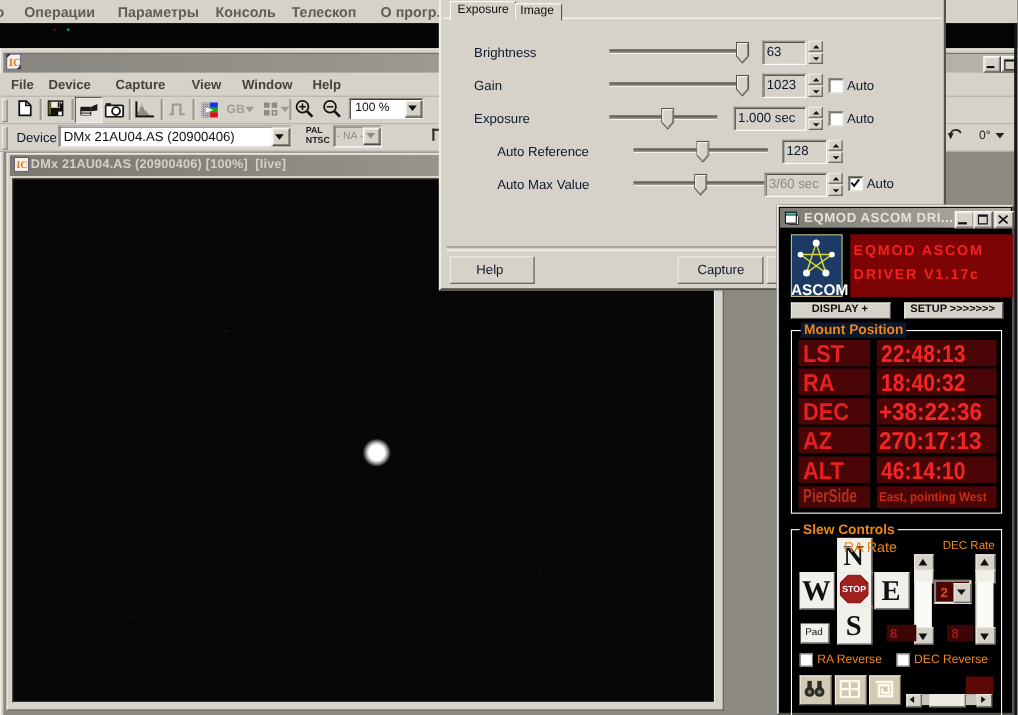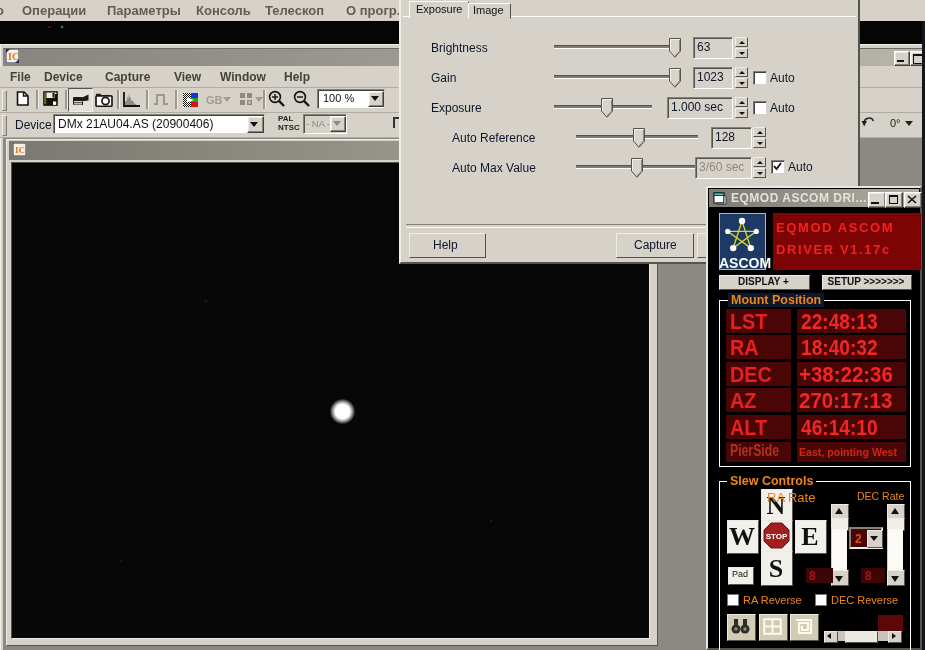--- a/index.html
+++ b/index.html
@@ -175,20 +175,21 @@
 <div class="abs" style="left:905px;top:121px;border:4px solid transparent;border-top:5px solid #222;border-bottom:none;"></div>
 
 <div class="abs" style="left:3px;top:138px;width:922px;height:512px;background:#8b8981;"></div>
 
 <div class="abs" style="left:6px;top:139px;width:650px;height:505px;background:#d6d2ca;border:1px solid;border-color:#eceae4 #55534d #55534d #eceae4;"></div>
 <div class="abs" style="left:9px;top:141px;width:644px;height:19px;background:linear-gradient(90deg,#7a7870,#aaa69c);"></div>
 <svg class="abs" style="left:13px;top:143px;" width="13" height="13">
   <rect x="0" y="0" width="13" height="13" fill="#f4f0e8" stroke="#2a2a55"></rect>
   <text x="2" y="10" font-size="9" font-weight="bold" fill="#e07818" font-family="Liberation Serif,serif">IC</text>
 </svg>
+<div class="abs" style="left:28px;top:144px;font-size:11.5px;font-weight:bold;color:#d4d1c8;letter-spacing:0.2px;">DMx 21AU04.AS (20900406) [100%]&nbsp;&nbsp;[live]</div>
 
 <div class="abs" style="left:11px;top:162px;width:637px;height:475px;background:#070707;border:1px solid;border-color:#55534d #eceae4 #eceae4 #55534d;"></div>
 
 <div class="abs" style="left:330px;top:399px;width:25px;height:25px;background:radial-gradient(circle,#ffffff 0%,#ffffff 40%,#c0c0c0 50%,#303030 68%,#0a0a0a 85%);border-radius:50%;"></div>
 <div class="abs" style="left:205px;top:300px;width:2px;height:2px;background:#1c1c1c;"></div>
 <div class="abs" style="left:490px;top:520px;width:2px;height:2px;background:#181818;"></div>
 <div class="abs" style="left:120px;top:560px;width:2px;height:2px;background:#161616;"></div>
 
 <div class="abs" style="left:399px;top:0;width:461px;height:264px;background:#d6d2ca;border-left:2px solid #f0eee8;border-right:2px solid #55534d;border-bottom:2px solid #55534d;box-sizing:border-box;"></div>
 

